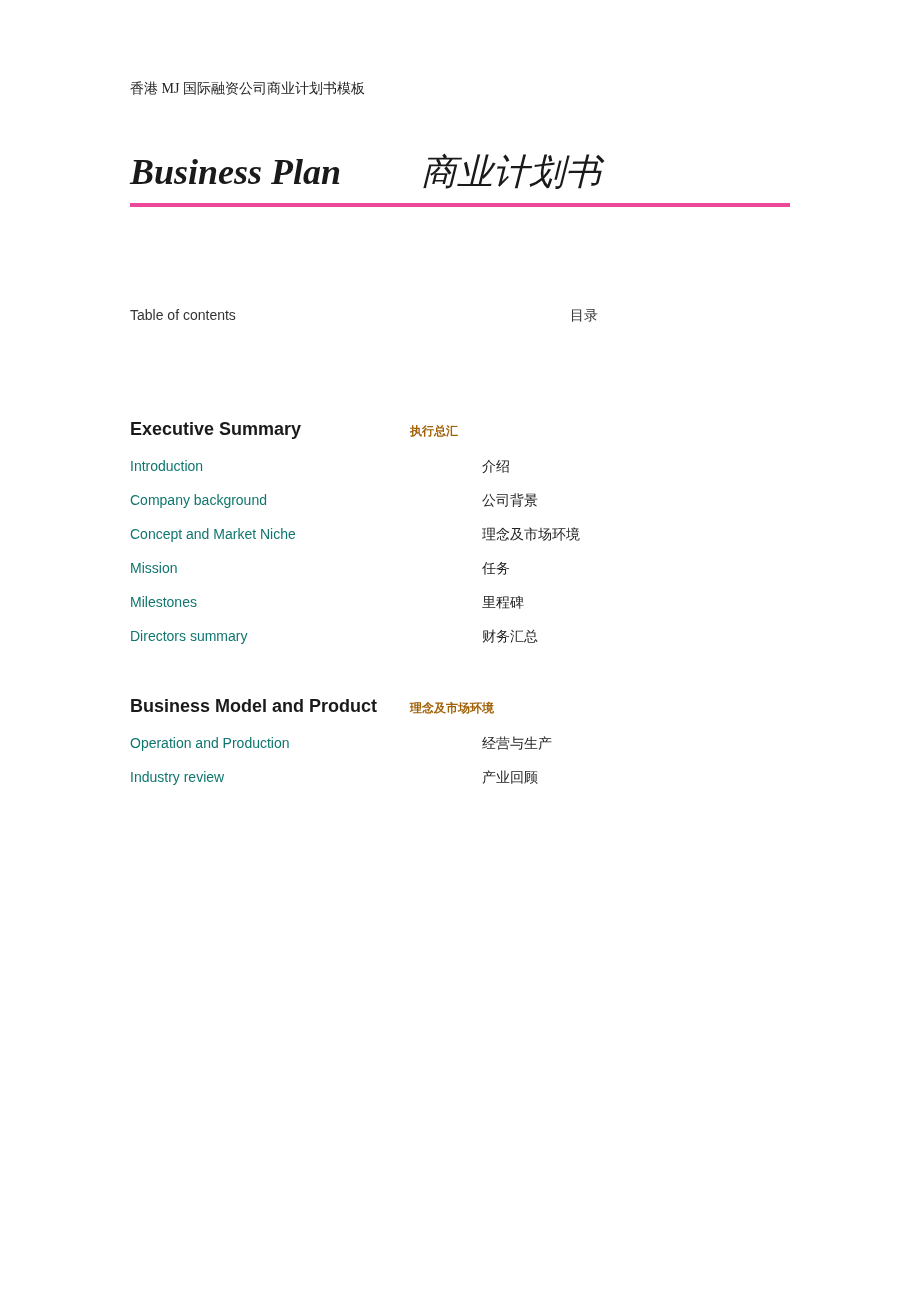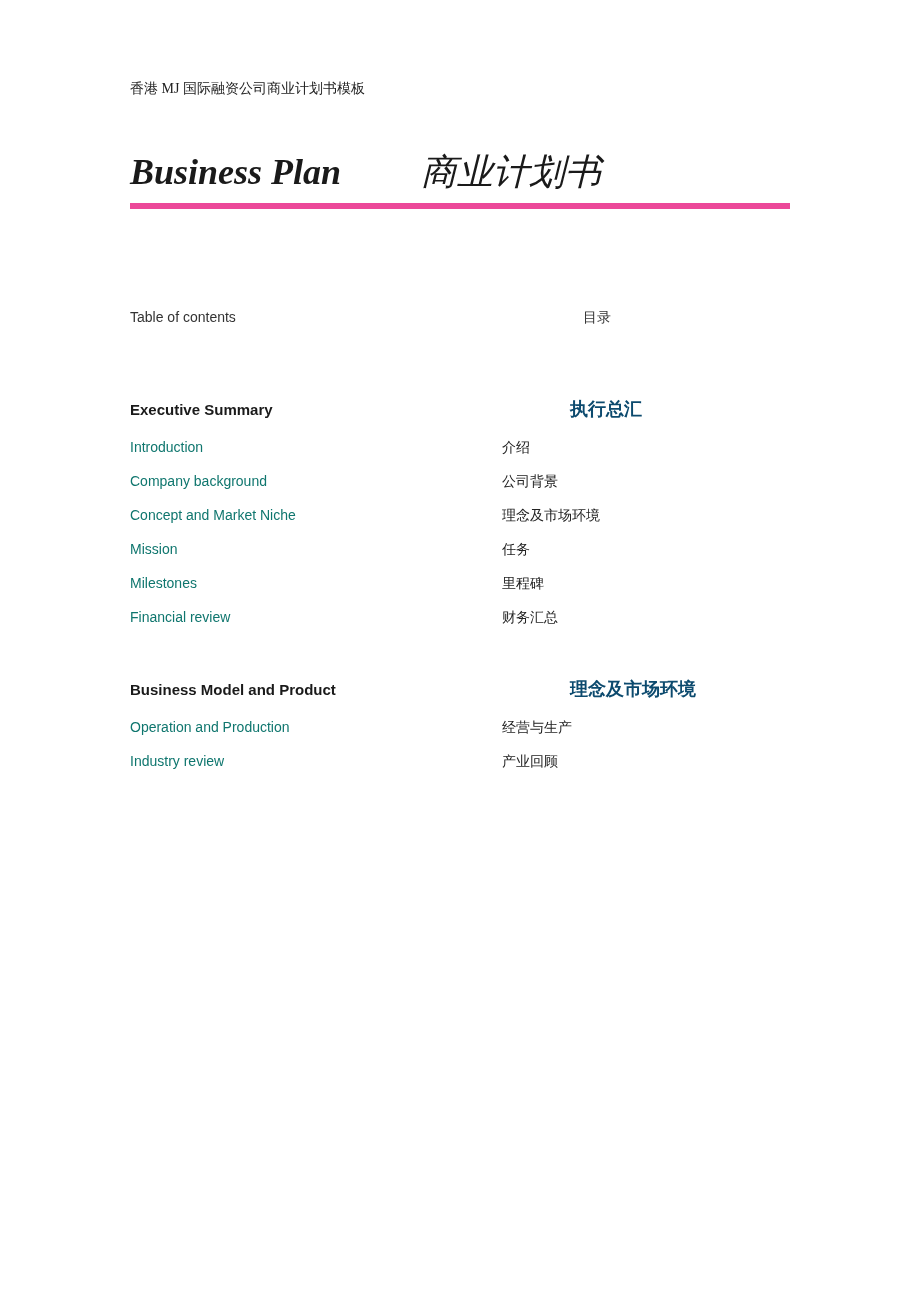--- a/index.html
+++ b/index.html
@@ -29,21 +29,21 @@
       color: #222;
       margin-bottom: 30px;
       font-family: 'SimSun', 'STSong', serif;
     }
 
     .main-title {
       font-size: 36px;
       font-weight: bold;
       font-style: italic;
       color: #1a1a1a;
-      border-bottom: 6px solid #ec4899;
+      border-bottom: 4px solid #ec4899;
       padding-bottom: 6px;
       margin-bottom: 50px;
       display: flex;
       gap: 80px;
       align-items: baseline;
     }
 
     .main-title-en {
       font-family: 'Times New Roman', Times, serif;
       font-style: italic;
@@ -51,22 +51,22 @@
     }
 
     .main-title-cn {
       font-family: 'STKaiti', 'KaiTi', 'SimKai', serif;
       font-style: italic;
       font-weight: normal;
     }
 
     .toc-header {
       display: flex;
-      gap: 13px;
-      margin-bottom: 40px;
+      gap: 0;
+      margin-bottom: 64px;
       margin-top: 20px;
     }
 
     .toc-header-en {
       font-size: 14px;
       color: #333;
       width: 280px;
       font-family: Arial, sans-serif;
     }
 
@@ -82,54 +82,53 @@
     }
 
     .section-header {
       display: flex;
       align-items: baseline;
       margin-bottom: 18px;
       padding-top: 10px;
     }
 
     .section-title-en {
-      font-size: 15px;
+      font-size: 18px;
       font-weight: bold;
       color: #1a1a1a;
       width: 280px;
       font-family: Arial, sans-serif;
     }
 
     .section-title-cn {
-      font-size: 18px;
-      font-weight: bold;
-      color: #0c4a6e;
+      font-size: 12px;
+      font-weight: bold;
+      color: #a16207;
       font-family: 'SimSun', 'STSong', serif;
-      margin-left: 160px;
     }
 
     .toc-row {
       display: flex;
       align-items: baseline;
       margin-bottom: 16px;
       padding-left: 0;
     }
 
     .toc-row-en {
       font-size: 14px;
       color: #0f766e;
       width: 280px;
       font-family: Arial, sans-serif;
     }
 
     .toc-row-cn {
       font-size: 14px;
       color: #222;
       font-family: Liberation Sans, sans-serif;
-      margin-left: 92px;
+      margin-left: 72px;
     }
 
     .spacer {
       height: 20px;
     }
   </style>
 </head>
 <body>
 
 <div class="page">
@@ -172,21 +171,21 @@
         </div>
         <div class="toc-row">
           <span class="toc-row-en">Mission</span>
           <span class="toc-row-cn">任务</span>
         </div>
         <div class="toc-row">
           <span class="toc-row-en">Milestones</span>
           <span class="toc-row-cn">里程碑</span>
         </div>
         <div class="toc-row">
-          <span class="toc-row-en">Financial review</span>
+          <span class="toc-row-en">Directors summary</span>
           <span class="toc-row-cn">财务汇总</span>
         </div>
       </div>
       <div class="section">
         <div class="section-header">
           <span class="section-title-en">Business Model and Product</span>
           <span class="section-title-cn">理念及市场环境</span>
         </div>
         <div class="toc-row">
           <span class="toc-row-en">Operation and Production</span>

